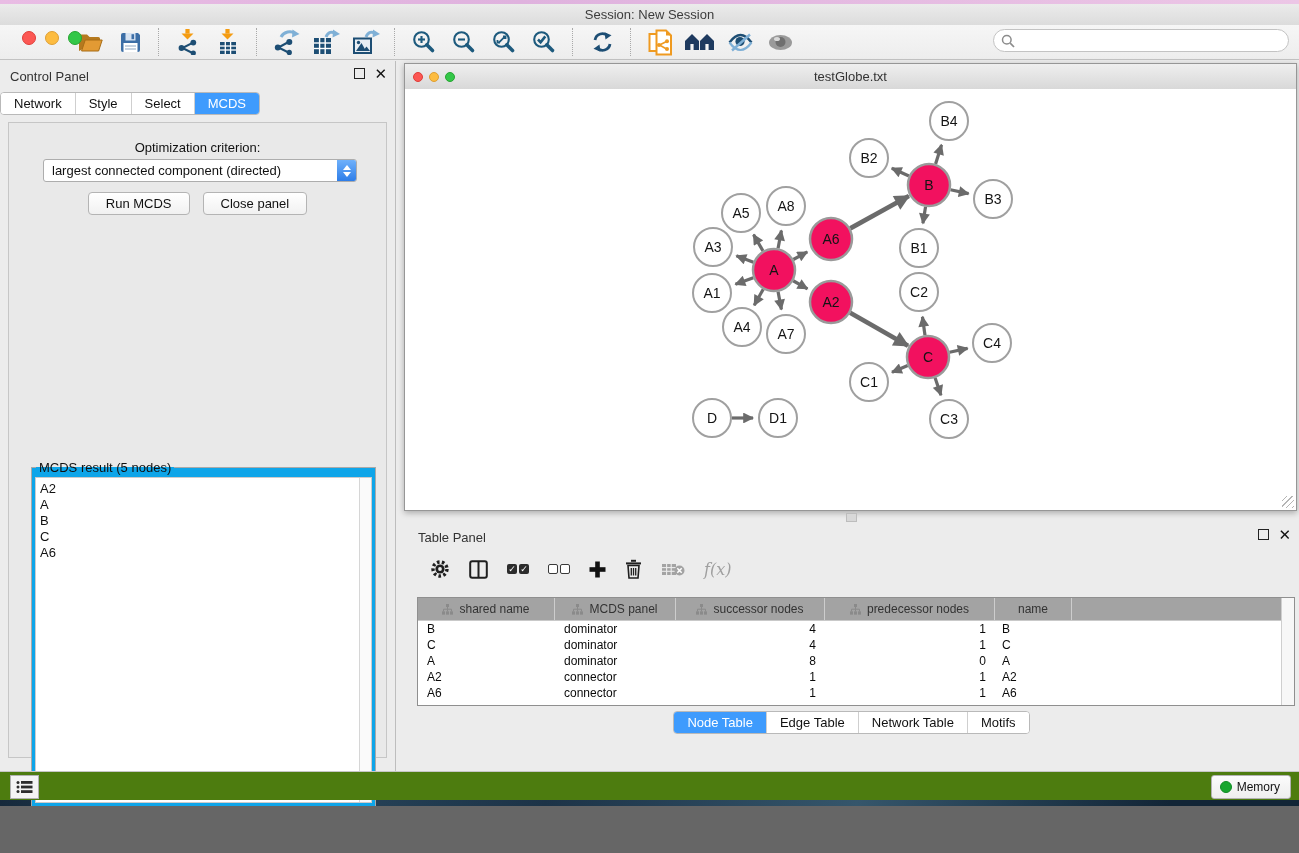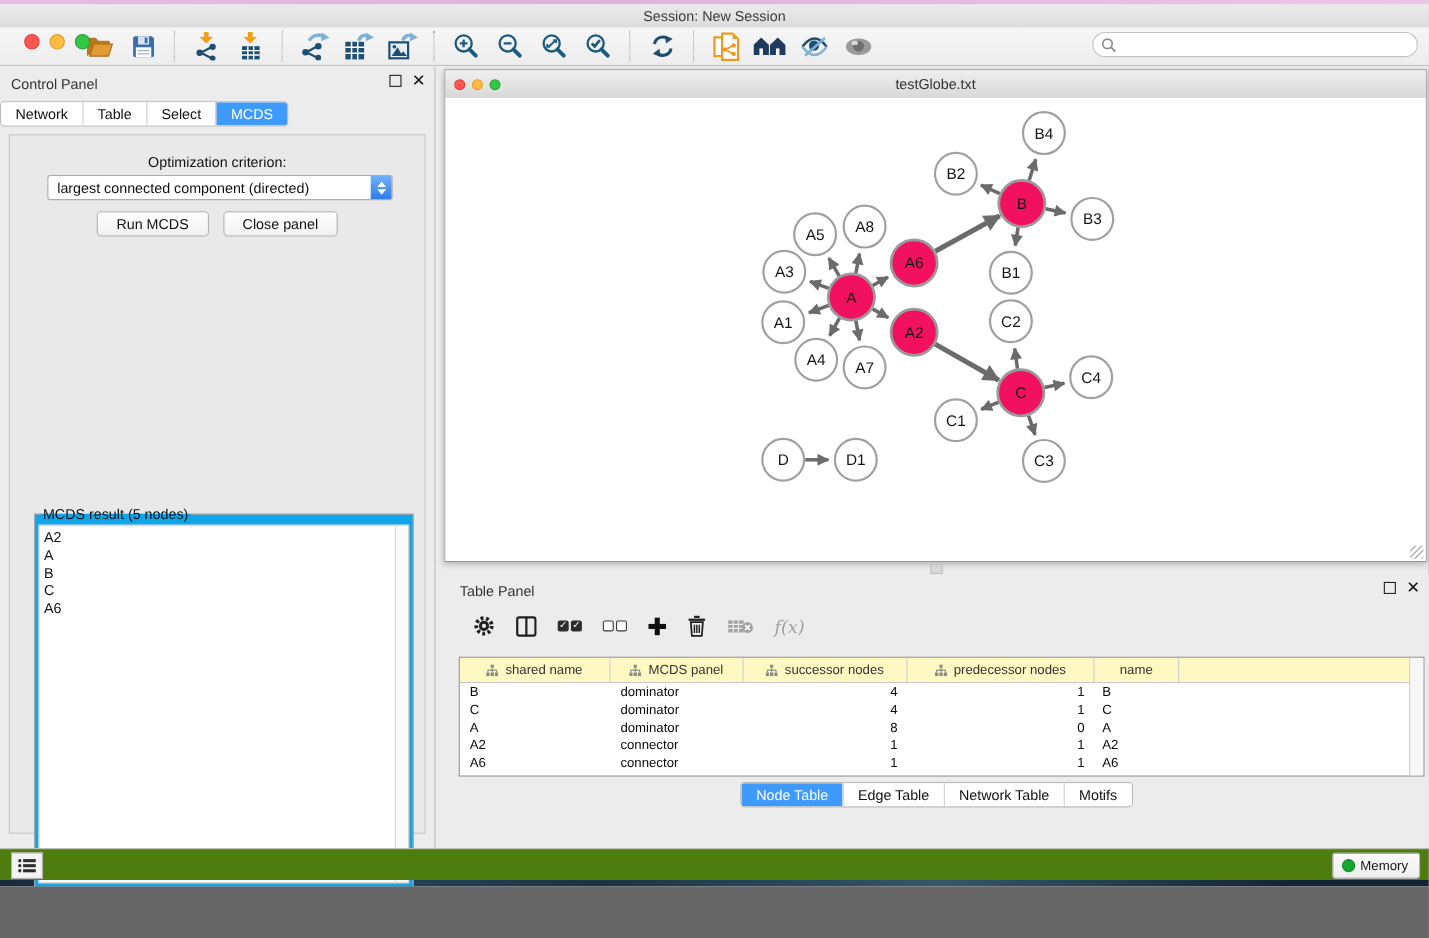--- a/index.html
+++ b/index.html
@@ -72,21 +72,21 @@
   .tpanel{position:absolute;left:404px;top:522px;right:0;bottom:34px;background:#ececec;}
   .t-toolbar{position:absolute;top:28px;left:12px;right:8px;height:38px;display:flex;align-items:center;gap:19px;padding-left:14px;}
   .t-tbtn{border:none;background:transparent;padding:0;display:flex;align-items:center;justify-content:center;height:26px;}
   .check-pair{display:flex;gap:2px;}
   .cbx{width:10px;height:10px;border-radius:2px;background:#2c2c2c;color:#fff;font-size:9px;line-height:10px;text-align:center;
        font-family:"DejaVu Sans",sans-serif;}
   .cbx.empty{background:#fff;border:1.4px solid #3a3a3a;box-sizing:border-box;}
   .fx{font-family:"DejaVu Serif",serif;font-style:italic;font-size:16px;color:#9f9f9f;}
   .tbl-box{position:absolute;left:13px;right:4px;top:75px;bottom:66px;border:1px solid #8f8f8f;background:#fff;overflow:hidden;}
   .tbl-scroll{position:absolute;right:0;top:0;bottom:0;width:12px;background:#f7f7f7;border-left:1px solid #cfcfcf;}
-  .thead{display:flex;height:22px;background:#fef9c3;border-bottom:1px solid #c9c9c9;}
+  .thead{display:flex;height:22px;background:#a3a3a3;border-bottom:1px solid #c9c9c9;}
   .th{display:flex;align-items:center;justify-content:center;gap:6px;font-size:12px;color:#333;
       border-right:1px solid #cdcdcd;box-sizing:border-box;}
   .th span{white-space:nowrap;}
   .trow{display:flex;height:16px;align-items:center;}
   .td{font-size:12px;color:#0a0a0a;box-sizing:border-box;white-space:nowrap;overflow:hidden;}
   .c0{width:137px;} .c1{width:121px;} .c2{width:149px;} .c3{width:170px;} .c4{width:77px;} .cf{flex:1;border-right:none;}
   .td.c0,.td.c1{padding-left:9px;} .td.c4{padding-left:7px;}
   .td.c2,.td.c3{text-align:right;padding-right:9px;}
   .t-tabs-row{position:absolute;bottom:38px;left:0;right:0;display:flex;justify-content:center;}
   
@@ -299,21 +299,21 @@
     <div class="panel-head">
       <span class="panel-title">Control Panel</span>
       <span class="win-icons">
         <span class="float-ico"></span>
         <span class="close-ico">✕</span>
       </span>
     </div>
     <div class="seg-row">
       <div class="seg-group" id="cp-tabs">
           <div class="seg">Network</div>
-          <div class="seg">Table</div>
+          <div class="seg">Style</div>
           <div class="seg">Select</div>
           <div class="seg active">MCDS</div>
         </div>
     </div>
     <div class="cp-content">
       <div class="opt-label">Optimization criterion:</div>
       <div class="dropdown">
         <span class="dd-text">largest connected component (directed)</span>
         <span class="dd-stepper">
             <span class="dd-up"></span>

